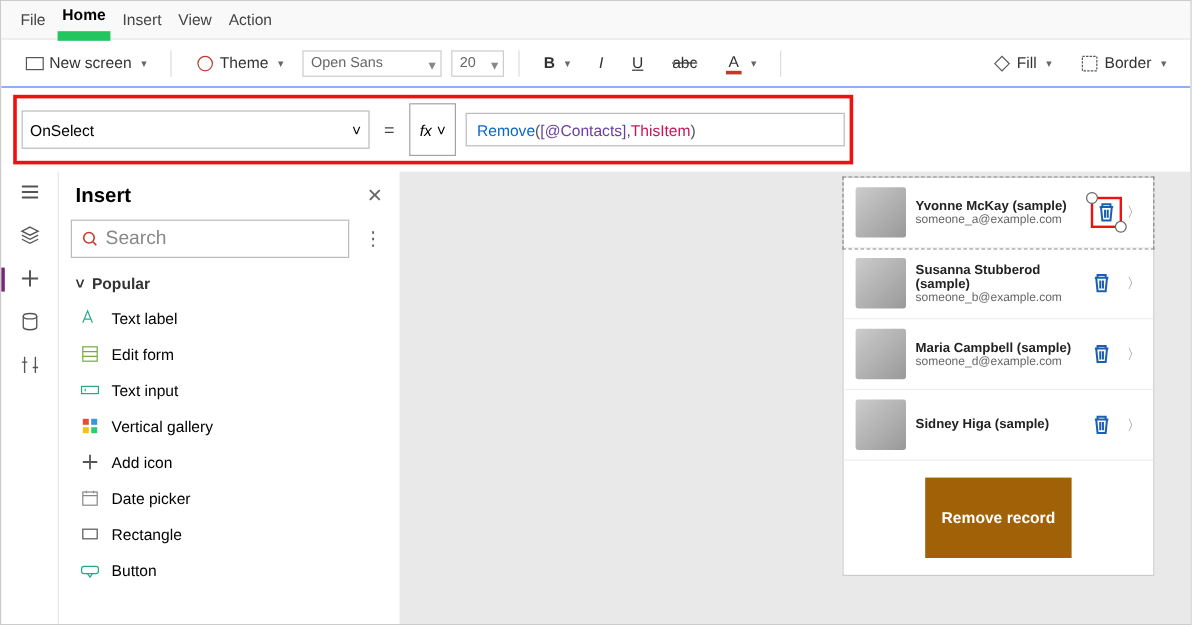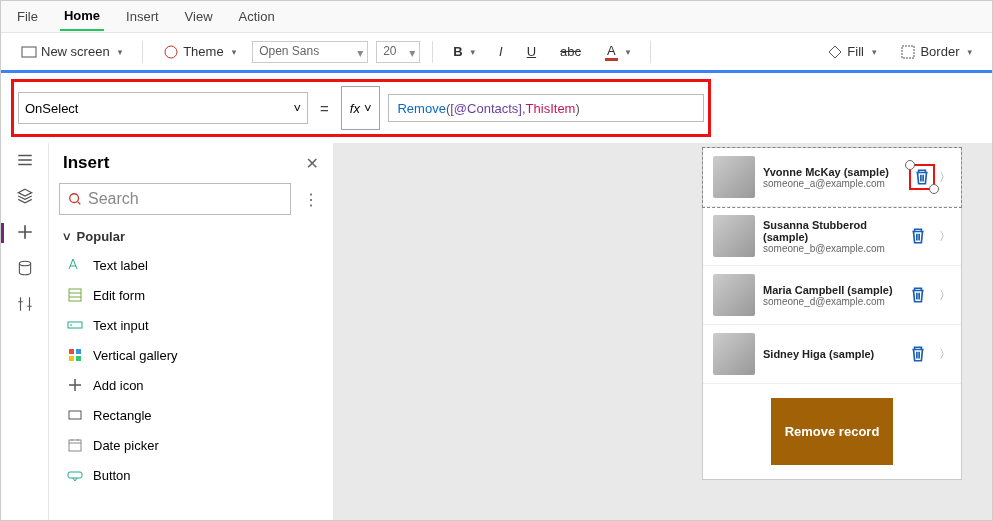--- a/index.html
+++ b/index.html
@@ -1,24 +1,24 @@
 <!DOCTYPE html>
 <html><head>
 <meta charset="utf-8">
 <style>
 * { box-sizing: border-box; margin: 0; padding: 0; font-family: "Segoe UI", Arial, sans-serif; }
 body { background: #fff; width: 993px; height: 521px; overflow: hidden; border: 1px solid #ccc; }
 
 
-.menubar { display: flex; align-items: center; height: 32px; padding: 0 12px; background: #f9f9f9; border-bottom: 1px solid #e5e5e5; gap: 18px; font-size: 13px; color: #444; }
+.menubar { display: flex; align-items: center; height: 32px; padding: 0 12px; background: #f9f9f9; border-bottom: 1px solid #e5e5e5; gap: 6px; font-size: 13px; color: #444; }
 .menubar .item { padding: 6px 4px; cursor: pointer; }
-.menubar .item.active { color: #000; border-bottom: 2px solid #22c55e; font-weight: 600; }
-
-
-.toolbar2 { display: flex; align-items: center; height: 40px; padding: 0 12px; border-bottom: 3px solid #3b82f6; gap: 8px; font-size: 13px; color: #333; }
+.menubar .item.active { color: #000; border-bottom: 8px solid #22c55e; font-weight: 600; }
+
+
+.toolbar2 { display: flex; align-items: center; height: 40px; padding: 0 12px; border-bottom: 1px solid #3b82f6; gap: 8px; font-size: 13px; color: #333; }
 .tb-btn { display: flex; align-items: center; gap: 4px; padding: 4px 8px; cursor: pointer; }
 .tb-sep { width: 1px; height: 22px; background: #ddd; margin: 0 4px; }
 .tbicon { width: 16px; height: 16px; }
 .tb-select { border: 1px solid #ccc; background: #fff; padding: 2px 20px 2px 6px; font-size: 12px; height: 22px; position: relative; color: #666; }
 .tb-select .chev { position: absolute; right: 4px; top: 4px; color: #888; }
 .caret::after { content: "▾"; font-size: 9px; margin-left: 4px; color: #666; }
 .grow { flex: 1; }
 
 
 .formula-wrap { padding: 6px 10px; display: flex; align-items: center; }
@@ -234,30 +234,30 @@
           <span>Vertical gallery</span>
         </li>
       <li>
           <svg class="li-icon" viewBox="0 0 16 16">
             <path d="M8 2v12M2 8h12" stroke="#555" stroke-width="1.5"></path>
           </svg>
           <span>Add icon</span>
         </li>
       <li>
           <svg class="li-icon" viewBox="0 0 16 16">
-            <rect x="2" y="4" width="12" height="8" fill="none" stroke="#555"></rect>
-          </svg>
-          <span>Rectangle</span>
-        </li>
-      <li>
-          <svg class="li-icon" viewBox="0 0 16 16">
             <rect x="2" y="3" width="12" height="11" fill="none" stroke="#888"></rect>
             <path d="M2 6h12M5 2v2M11 2v2" stroke="#888"></path>
           </svg>
           <span>Date picker</span>
+        </li>
+      <li>
+          <svg class="li-icon" viewBox="0 0 16 16">
+            <rect x="2" y="4" width="12" height="8" fill="none" stroke="#555"></rect>
+          </svg>
+          <span>Rectangle</span>
         </li>
       <li>
           <svg class="li-icon" viewBox="0 0 16 16">
             <rect x="1" y="5" width="14" height="6" rx="2" fill="none" stroke="#2a8"></rect>
             <path d="M6 11l2 3 2-3" stroke="#2a8" fill="none"></path>
           </svg>
           <span>Button</span>
         </li>
     </ul>
   </div>

